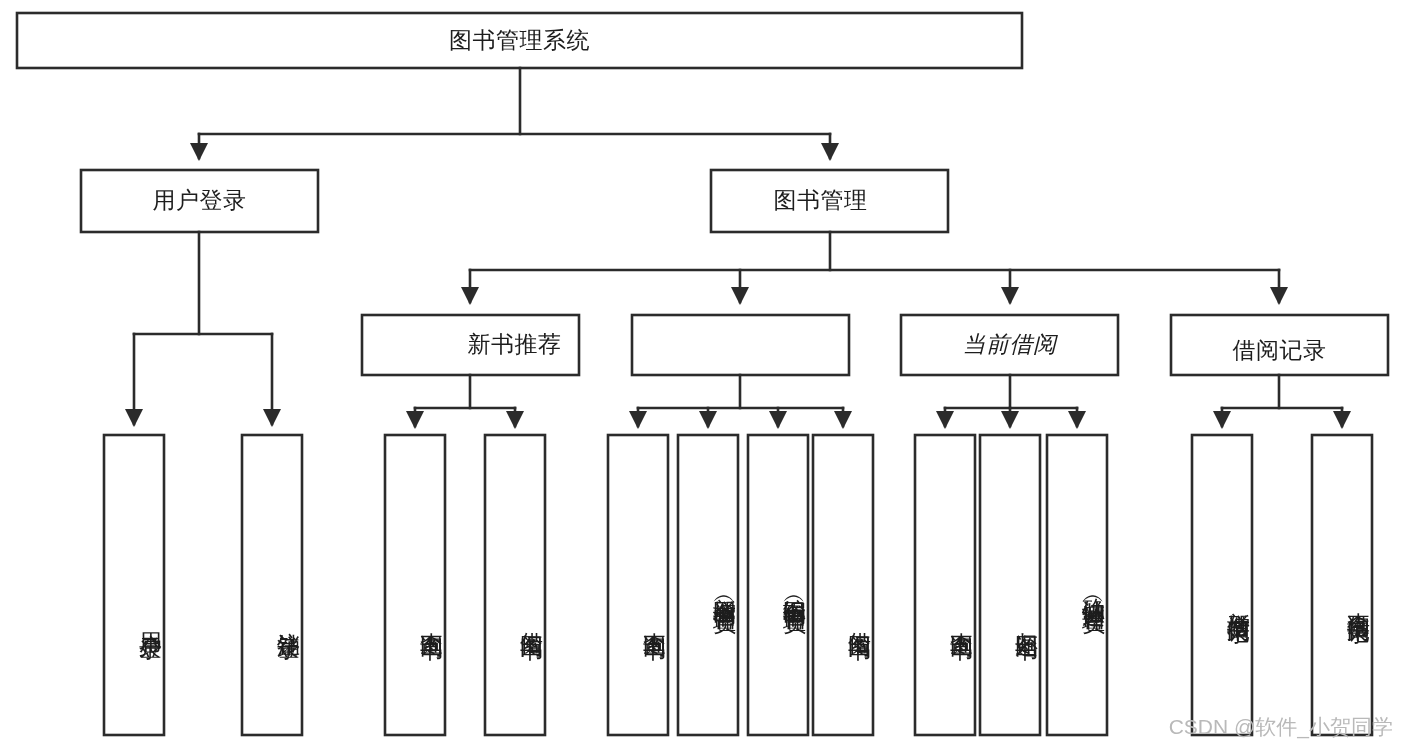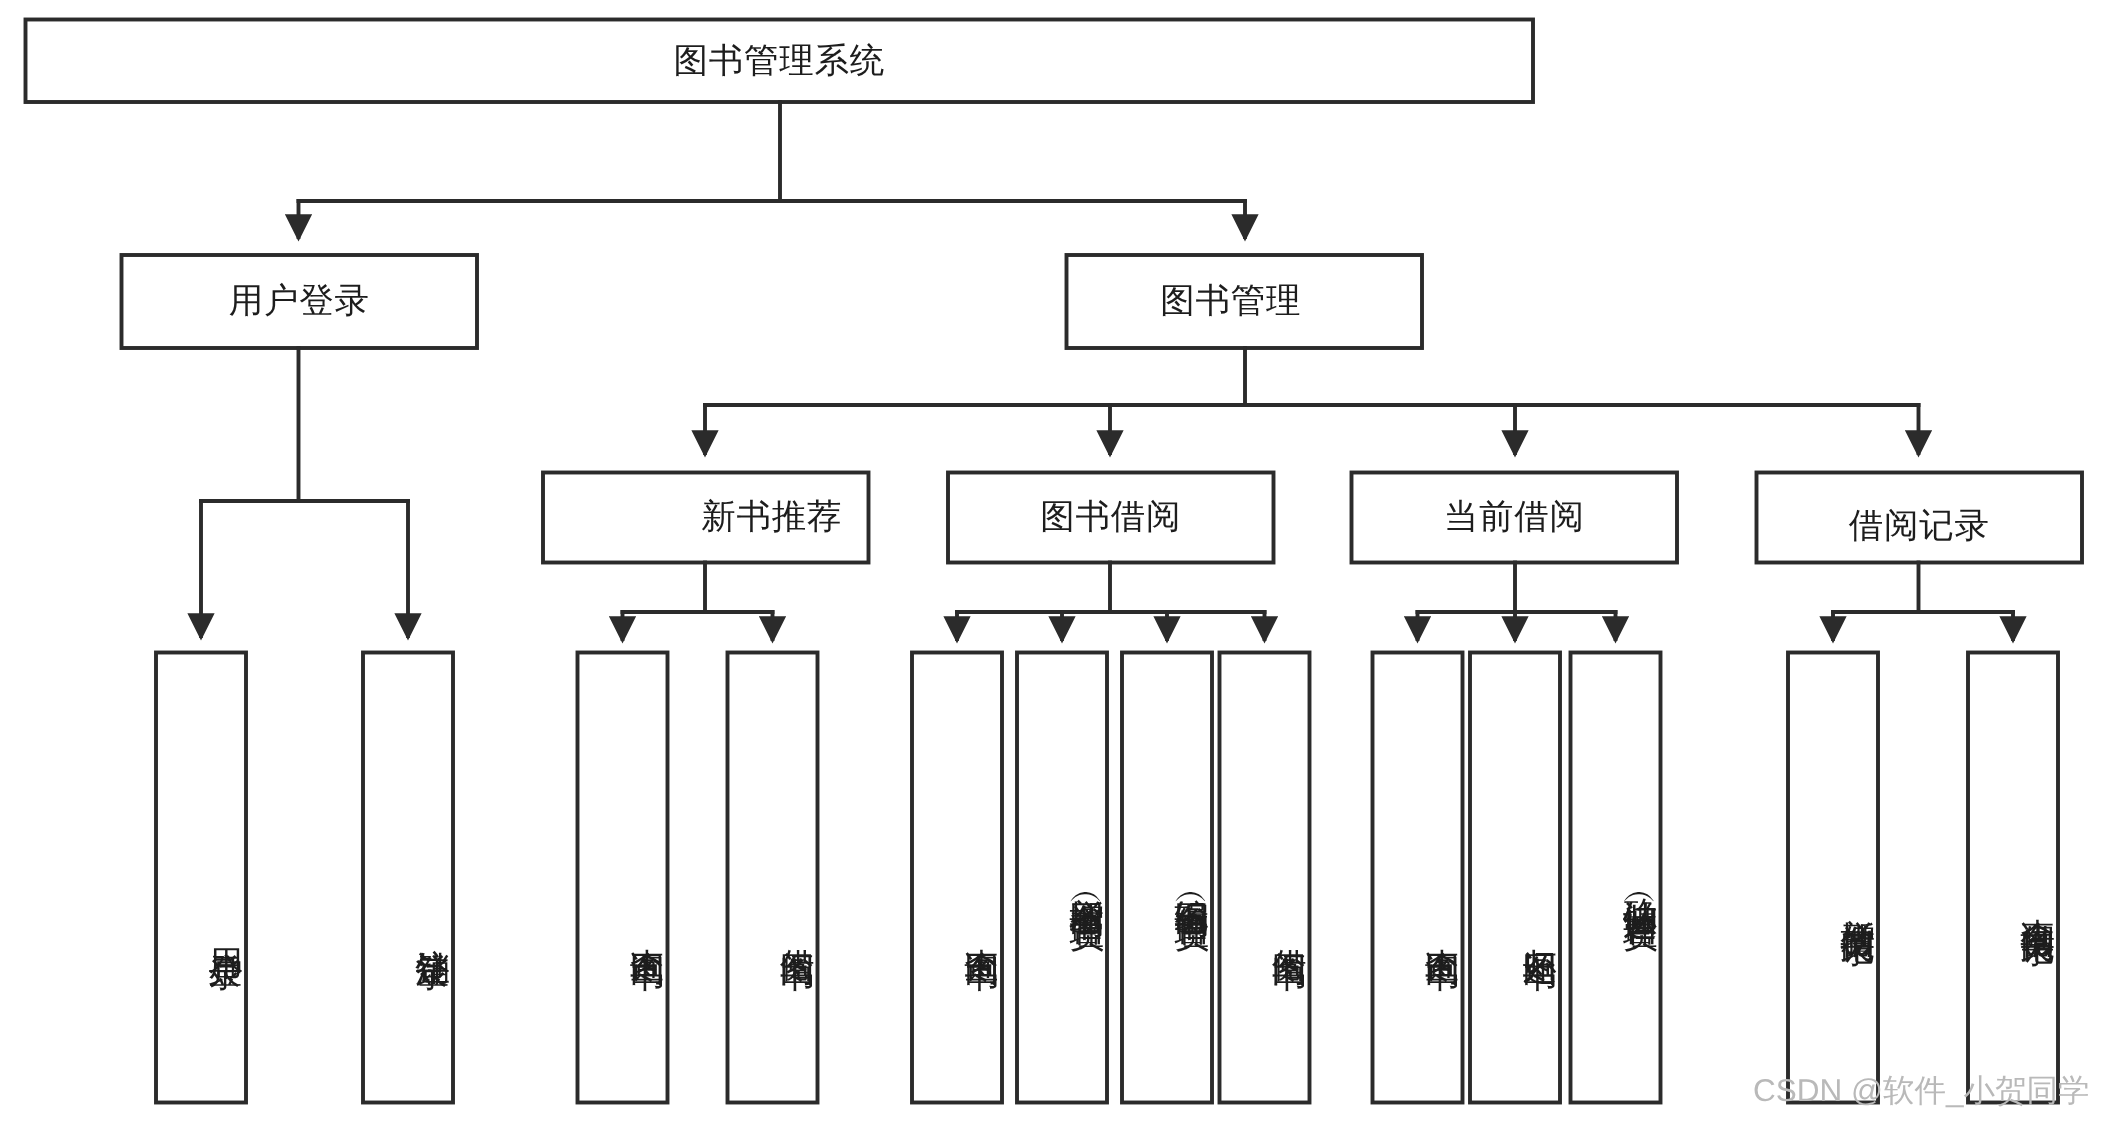--- a/index.html
+++ b/index.html
@@ -159,22 +159,21 @@
     <rect class="node-box" x="1192" y="435" width="60" height="300"></rect>
     <rect class="node-box" x="1312" y="435" width="60" height="300"></rect>
   </svg>
 
   <div class="node-label horizontal" style="left:17px; top:13px; width:1005px; height:55px;">图书管理系统</div>
 
   <div class="node-label horizontal" style="left:81px; top:170px; width:237px; height:62px;">用户登录</div>
   <div class="node-label horizontal" style="left:711px; top:170px; width:219px; height:62px;">图书管理</div>
 
   <div class="node-label horizontal" style="left:362px; top:315px; width:217px; height:60px;padding-left:44px;">新书推荐</div>
-  <div class="node-label horizontal" style="left:632px; top:315px; width:217px; height:60px;">图书借阅</div>
-  <div class="node-label horizontal" style="left:901px; top:315px; width:217px; height:60px;">当前借阅</div>
+  <div class="node-label horizontal" style="left:901px; top:315px; width:217px; height:60px;font-style:italic;">当前借阅</div>
   <div class="node-label horizontal" style="left:1171px; top:315px; width:217px; height:72px;">借阅记录</div>
 
   <div class="node-label vertical" style="left:104px; top:435px; width:60px; height:300px; padding-top:65px;">用户登录</div>
   <div class="node-label vertical" style="left:242px; top:435px; width:60px; height:300px; padding-top:65px;">注销登录</div>
 
   <div class="node-label vertical" style="left:385px; top:435px; width:60px; height:300px; padding-top:65px;">查询图书</div>
   <div class="node-label vertical" style="left:485px; top:435px; width:60px; height:300px; padding-top:65px;">借阅图书</div>
 
   <div class="node-label vertical" style="left:608px; top:435px; width:60px; height:300px; padding-top:65px;">查询图书</div>
   <div class="node-label vertical" style="left:678px; top:435px; width:60px; height:300px; padding-top:8px;">新增图书（管理员）</div>

